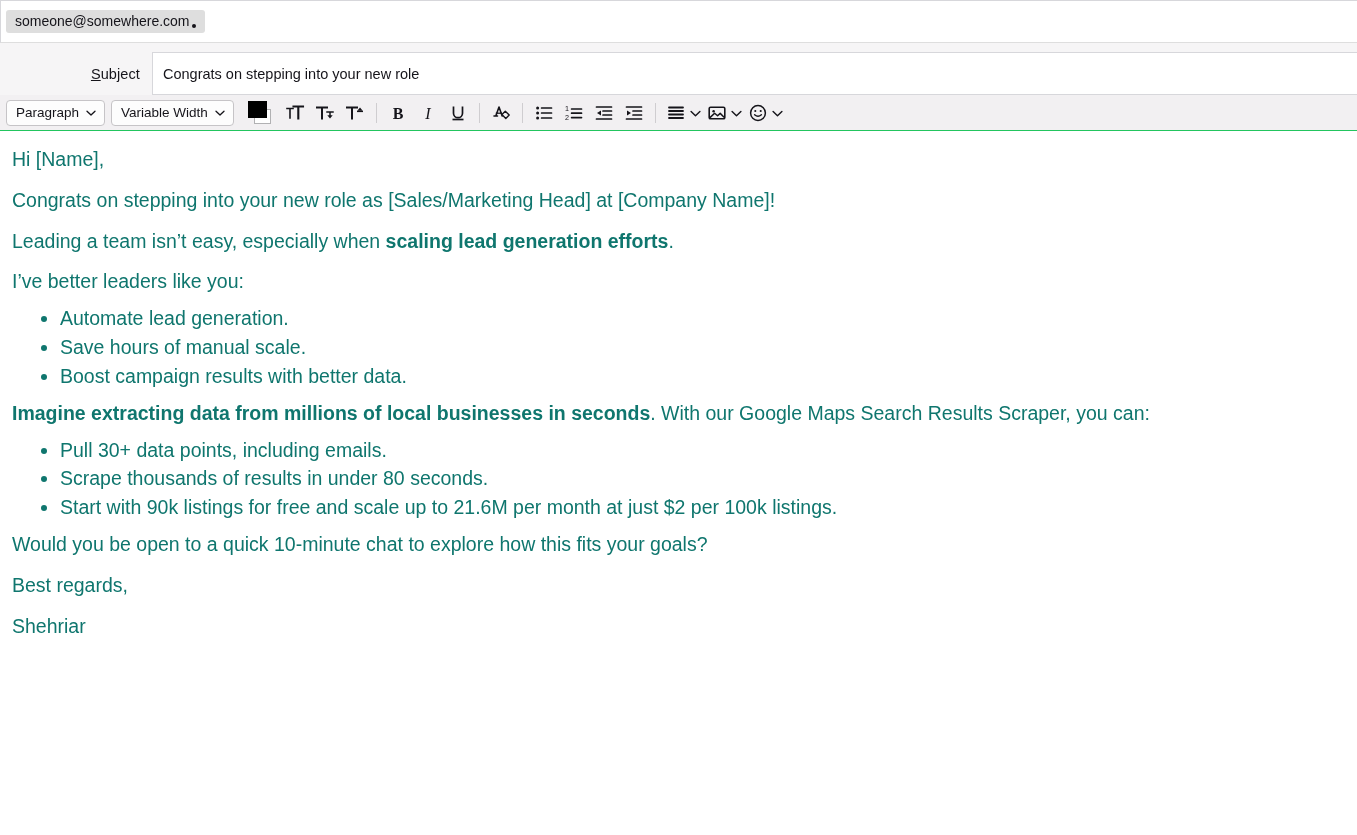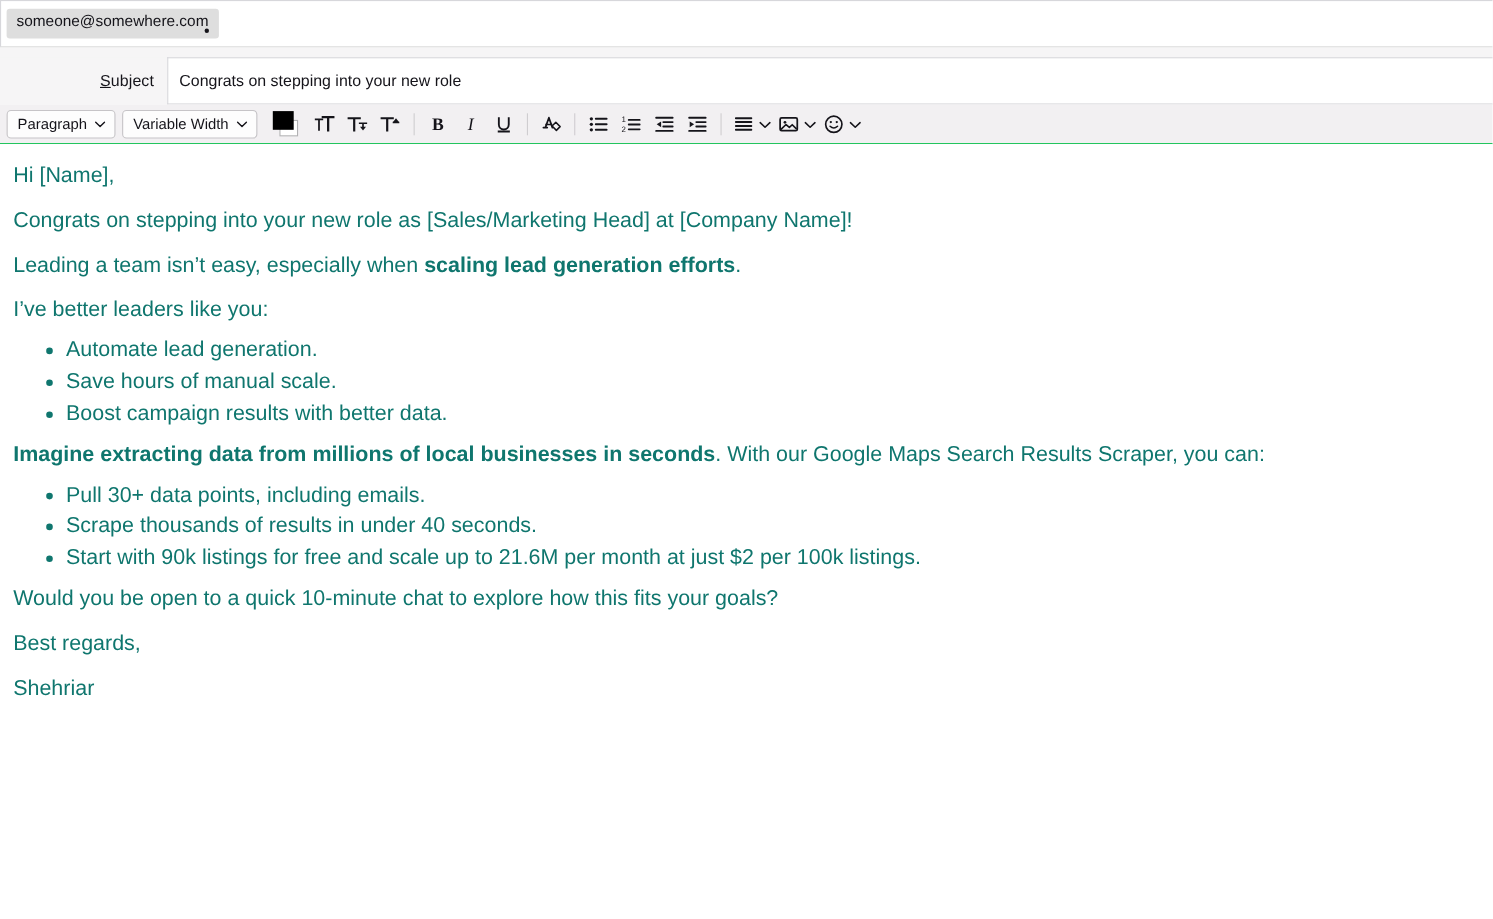--- a/index.html
+++ b/index.html
@@ -65,21 +65,20 @@
     align-items: flex-end;
     background: #dedede;
     border-radius: 3px;
     padding: 4px 9px 5px 9px;
     font-size: 14px;
     color: #15141a;
     line-height: 1.05;
     margin: 0;
     position: relative;
     white-space: nowrap;
-    flex-direction: column;
   }
   .pill-dot {
     display: inline-block;
     width: 4px; height: 4px;
     border-radius: 50%;
     background: #15141a;
     margin-left: 2px;
     margin-top: -1px;
   }
 
@@ -441,21 +440,21 @@
       <li>Save hours of manual scale.</li>
       <li>Boost campaign results with better data.</li>
     </ul>
 
     <p>
       <b>Imagine extracting data from millions of local businesses in seconds</b><span>. With our Google Maps Search Results Scraper, you can:</span>
     </p>
 
     <ul>
       <li>Pull 30+ data points, including emails.</li>
-      <li>Scrape thousands of results in under 40 seconds.</li>
+      <li>Scrape thousands of results in under 80 seconds.</li>
       <li>Start with 90k listings for free and scale up to 21.6M per month at just $2 per 100k listings.</li>
     </ul>
 
     <p>Would you be open to a quick 10-minute chat to explore how this fits your goals?</p>
 
     <p>Best regards,</p>
 
     <p>Shehriar</p>
 
   </div>

